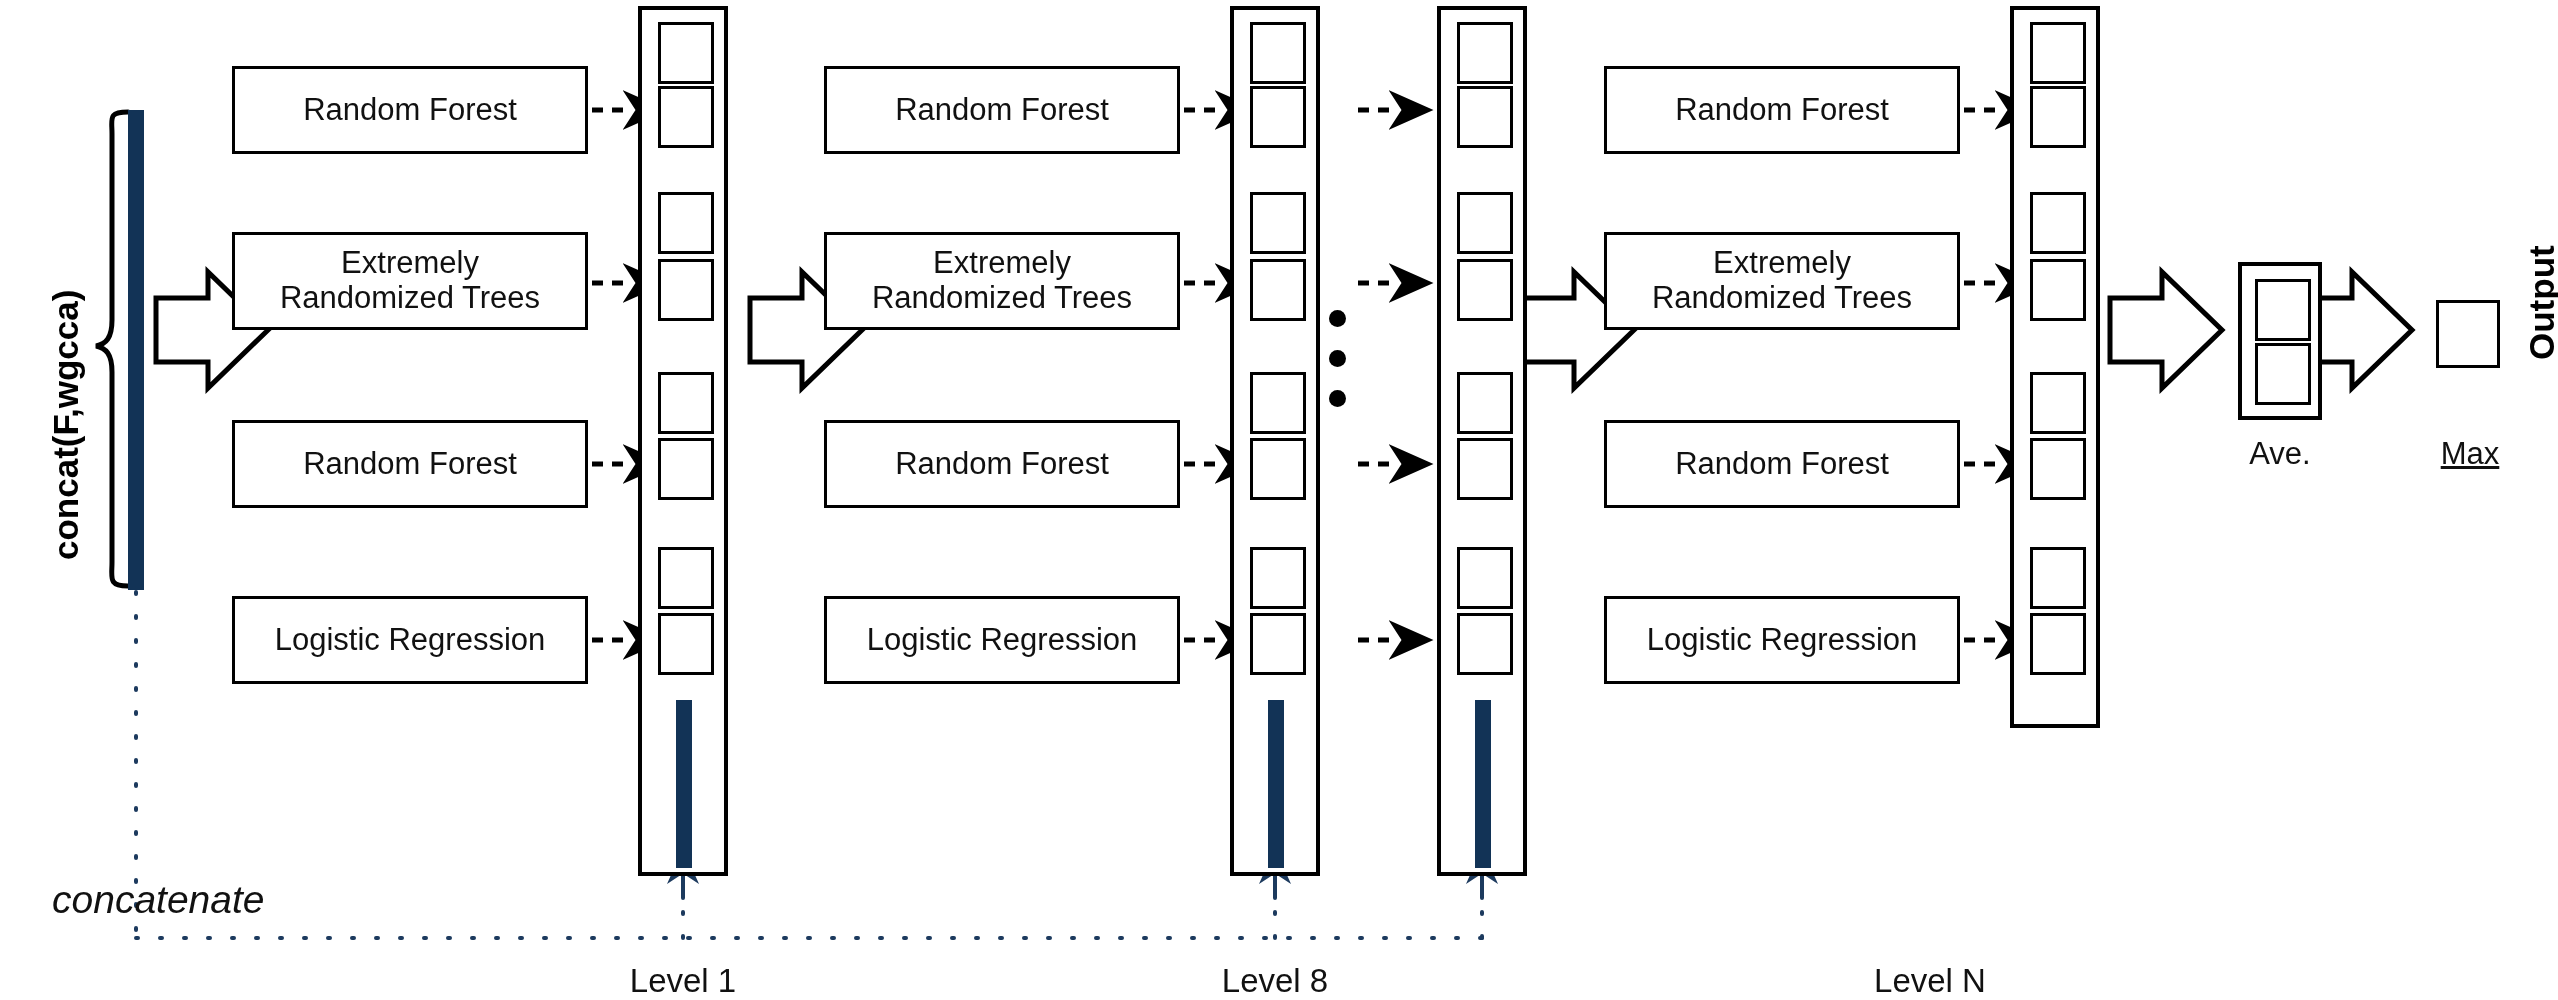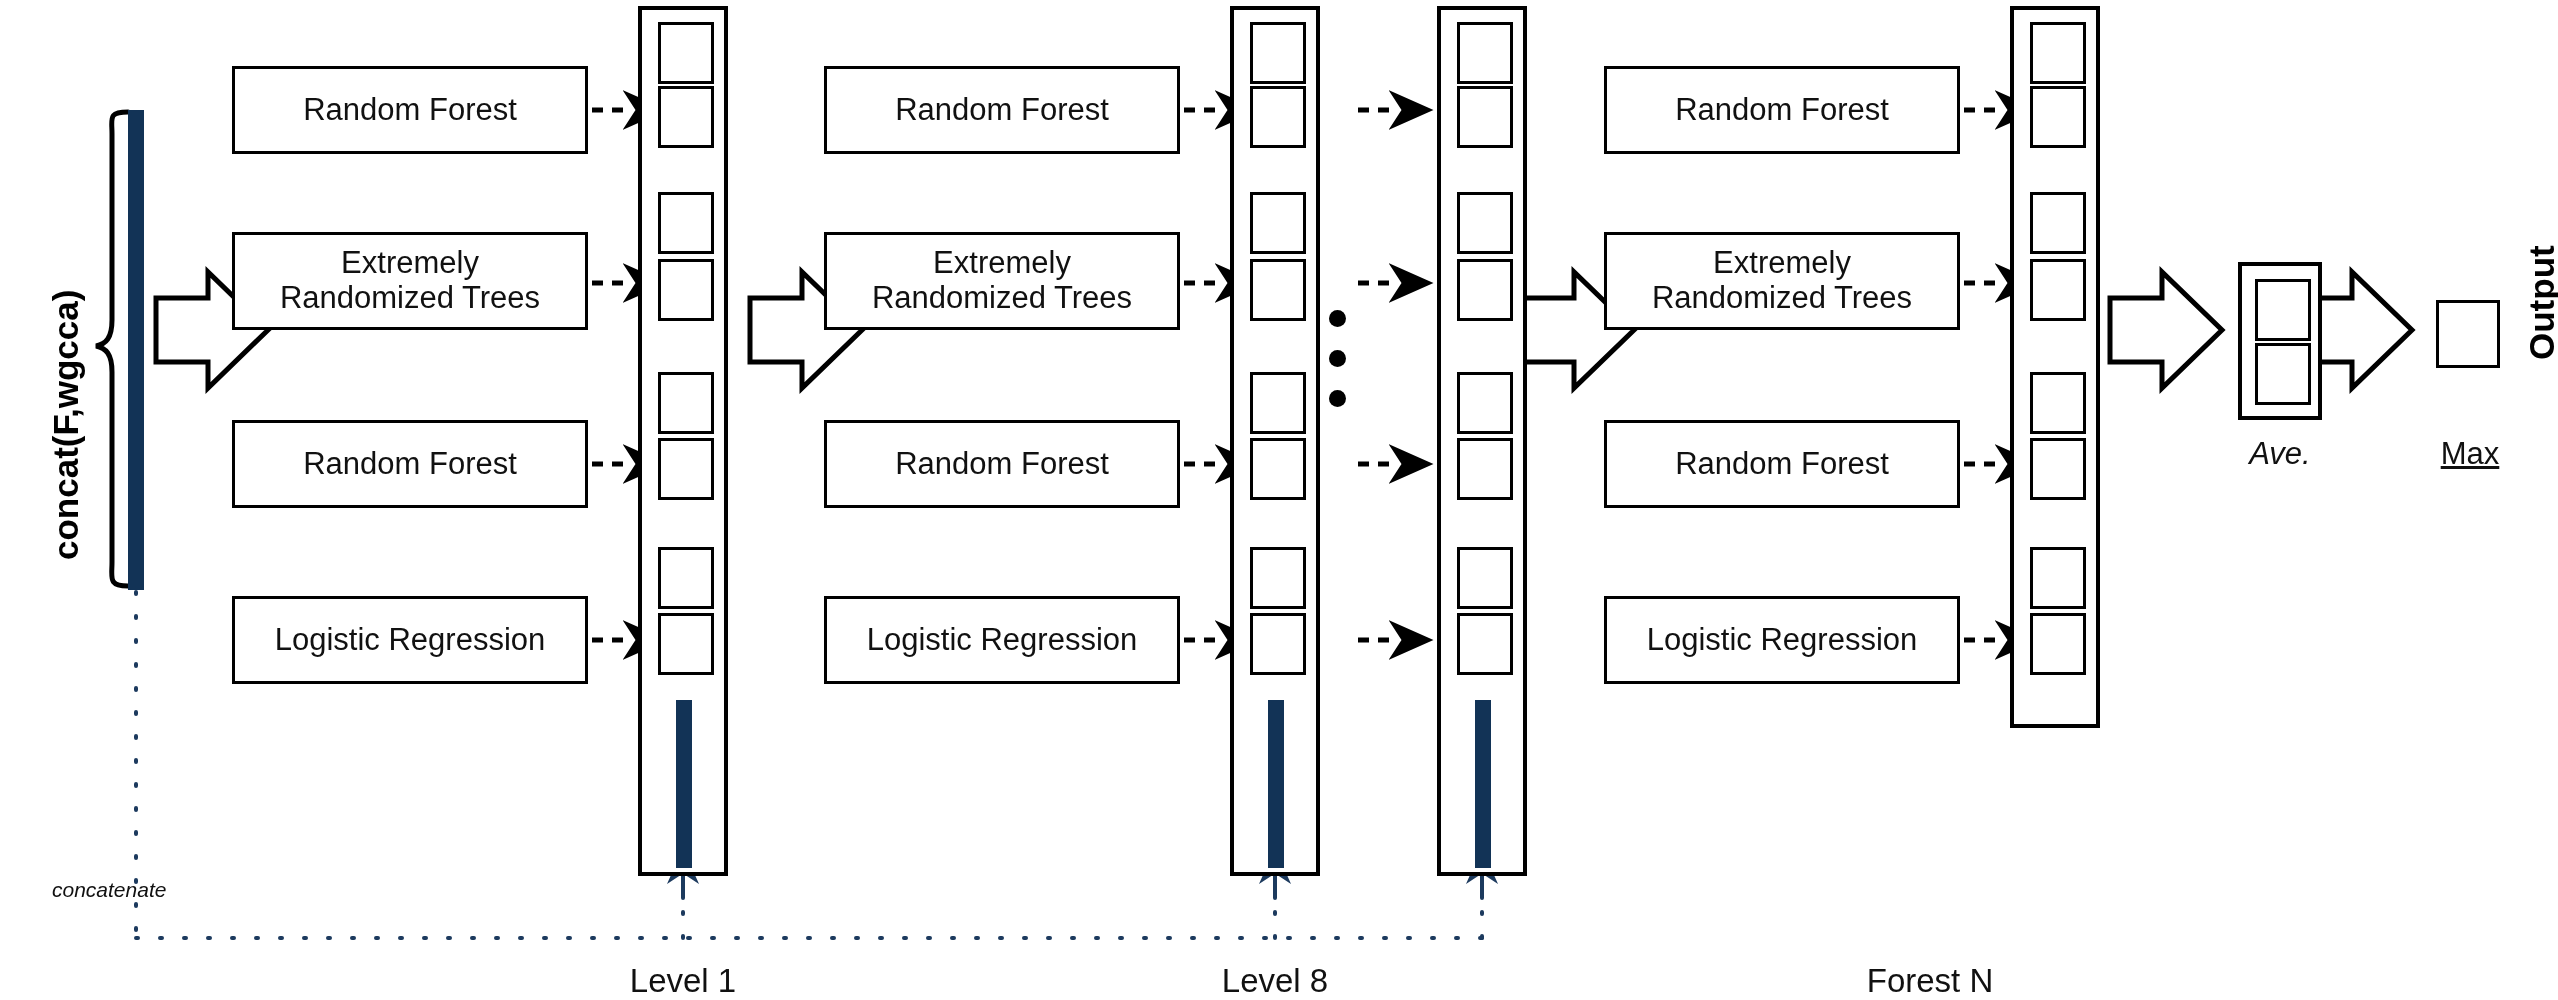--- a/index.html
+++ b/index.html
@@ -17,21 +17,21 @@
   .clf span{display:block;}
 
   
   .col{border:4px solid #000;background:#fff;}
   .cell{position:absolute;border:3px solid #000;background:#fff;}
   .bluebar{position:absolute;background:#123356;}
 
   
   .lvl{position:absolute;font-size:33px;color:#111;text-align:center;}
   .opLabel{position:absolute;font-size:31px;color:#111;text-align:center;}
-  .concatLbl{position:absolute;font-size:21px;font-style:italic;color:#111;}
+  .concatLbl{position:absolute;font-size:39px;font-style:italic;color:#111;}
   .vlabel{position:absolute;font-size:35px;font-weight:bold;color:#000;
           transform-origin:left top;white-space:nowrap;}
   .outLabel{position:absolute;font-size:35px;font-weight:bold;color:#000;
             transform-origin:left top;white-space:nowrap;}
 
   
   .dot{position:absolute;width:17px;height:17px;border-radius:50%;background:#000;}
 
   svg{position:absolute;left:0;top:0;overflow:visible;}
 </style>
@@ -200,25 +200,25 @@
     <div class="cell" style="left:16px;top:428px;width:50px;height:56px;"></div>
     <div class="cell" style="left:16px;top:537px;width:50px;height:56px;"></div>
     <div class="cell" style="left:16px;top:603px;width:50px;height:56px;"></div>
   </div>
 
   <div class="col abs" style="left:2238px;top:262px;width:84px;height:158px;">
     <div class="cell" style="left:13px;top:13px;width:50px;height:56px;"></div>
     <div class="cell" style="left:13px;top:77px;width:50px;height:56px;"></div>
   </div>
 
-  <div class="opLabel" style="left:2210px;top:436px;width:140px;font-style:italic;">Ave.</div>
+  <div class="opLabel" style="left:2210px;top:436px;width:140px;">Ave.</div>
   <div class="opLabel" style="left:2400px;top:436px;width:140px;text-decoration:underline;">Max</div>
 
   <div class="cell" style="left:2436px;top:300px;width:58px;height:62px;"></div>
   <div class="outLabel" style="left:2522px;top:360px;transform:rotate(-90deg);">Output</div>
 
   <div class="lvl" style="left:553px;top:962px;width:260px;">Level 1</div>
   <div class="lvl" style="left:1145px;top:962px;width:260px;">Level 8</div>
-  <div class="lvl" style="left:1800px;top:962px;width:260px;">Forest N</div>
+  <div class="lvl" style="left:1800px;top:962px;width:260px;">Level N</div>
 
   <div class="concatLbl" style="left:52px;top:878px;">concatenate</div>
 
 </div>
 
 </body></html>

